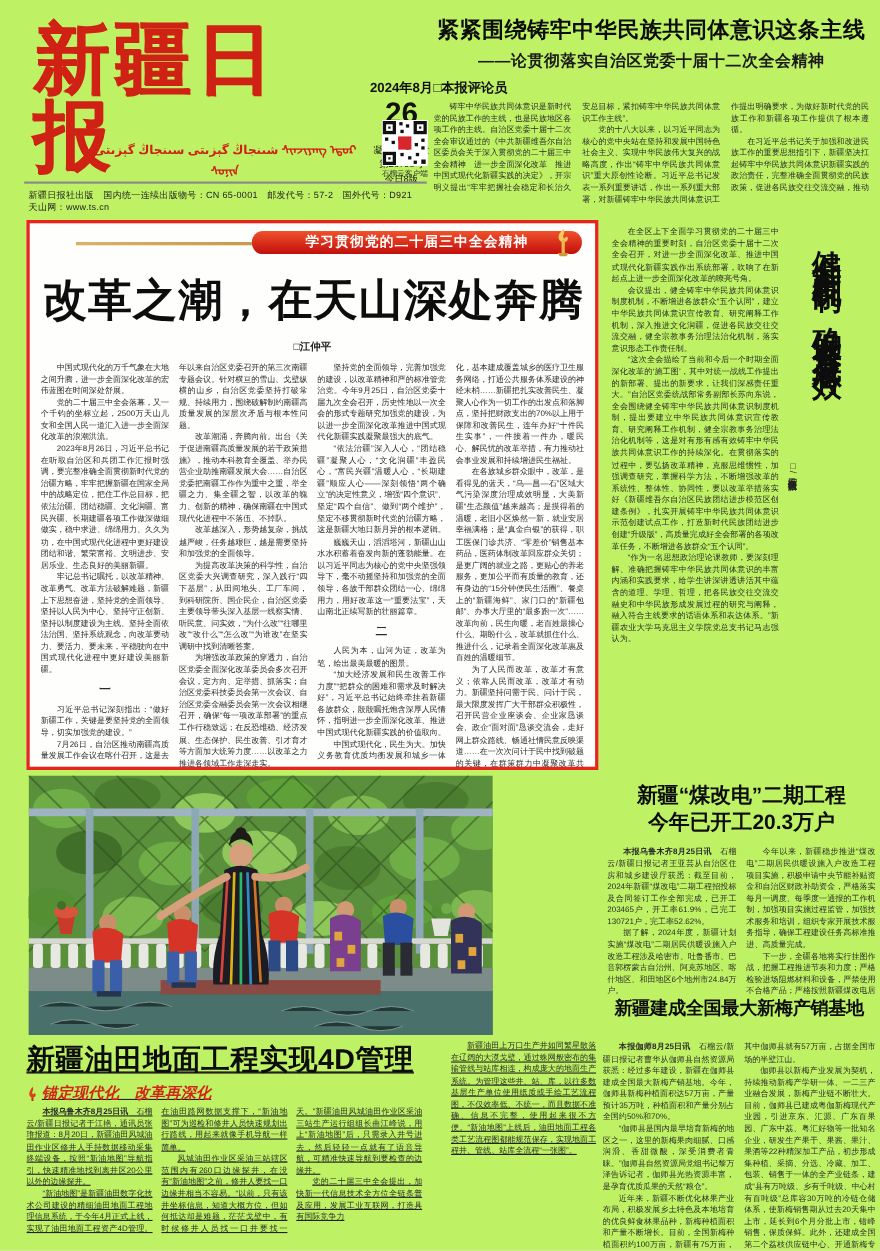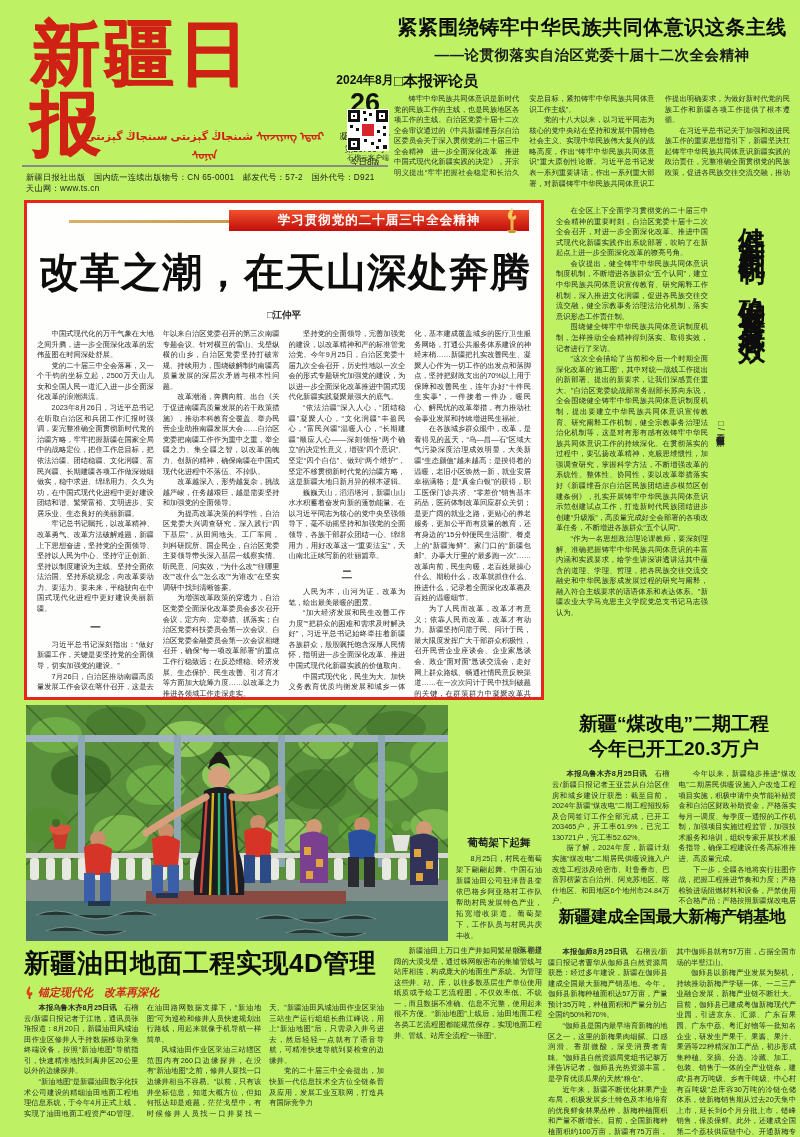--- a/index.html
+++ b/index.html
@@ -14,55 +14,55 @@
   .date-block{text-align:center;color:#111;margin-top:46px;}
   .date-ym{font-size:12px;font-weight:bold;}
   .date-day{font-size:27px;font-weight:bold;line-height:1.05;}
   .date-small{font-size:8.5px;line-height:1.5;}
   .qr-label{font-size:7px;text-align:center;color:#333;margin-top:1px;}
   .mast-rule{background:#8a8a8a;height:1.5px;}
   .publisher{font-size:8.2px;color:#222;letter-spacing:0.3px;}
   
   .ed-headline{font-size:20px;font-weight:bold;color:#0d0d0d;text-align:center;white-space:nowrap;letter-spacing:0.5px;}
   .ed-subhead{font-size:14.5px;font-weight:bold;color:#1a1a1a;text-align:center;margin-top:5px;letter-spacing:0.5px;}
-  .byline{font-size:15px;font-weight:bold;color:#111;}
+  .byline{font-size:12px;font-weight:bold;color:#111;}
   .bodytext{font-size:7.3px;line-height:1.45;text-align:justify;color:#2a2a2a;}
   .bodytext p{margin:0;text-indent:2em;}
   .bodytext .blk-marker{text-align:center;text-indent:0;font-weight:bold;font-size:10.5px;margin:5px 0;}
   .bodytext b.lead{font-weight:bold;}
   .cols3{columns:3;column-gap:10px;overflow:hidden;}
   .cols2{columns:2;column-gap:9px;overflow:hidden;}
   .cols4{columns:4;column-gap:9px;overflow:hidden;}
   
   .main-box{border:3px solid #e8251c;background:#fefefc;box-sizing:border-box;padding:6px 10px;}
   .gold-line{position:absolute;left:32px;top:11px;width:160px;height:3px;background:linear-gradient(90deg,#d9b26a,#c79a4b);}
-  .banner{position:absolute;right:2px;top:1px;width:300px;height:21px;border-radius:0;
+  .banner{position:absolute;right:2px;top:1px;width:300px;height:21px;border-radius:10px;
           background:linear-gradient(180deg,#f0512b,#c20e0c);color:#fff;font-size:12.5px;font-weight:bold;
           line-height:21px;text-align:center;letter-spacing:1px;}
   .banner svg{position:absolute;right:4px;top:-4px;}
   .main-headline{margin-top:14px;text-align:right;font-size:40px;font-weight:bold;color:#0d0d0d;letter-spacing:1px;}
   .main-byline{text-align:center;font-size:9.5px;font-weight:bold;margin:9px 0 7px;}
   
   .inst-wrap{display:flex;gap:7px;}
   .inst-body{width:152px;height:494px;overflow:hidden;}
   .inst-byline{writing-mode:vertical-rl;font-size:8.5px;color:#222;padding-top:212px;height:280px;}
   .inst-headline{writing-mode:vertical-rl;font-size:27px;font-weight:bold;color:#0d0d0d;
                  letter-spacing:6px;line-height:1.25;height:492px;}
   
   .photo{display:block;}
   .cap-title{font-size:10.5px;font-weight:bold;text-align:center;margin-bottom:4px;}
   .cap-text{font-size:7.3px;line-height:1.5;text-align:justify;text-indent:2em;color:#2a2a2a;}
   .cap-credit{font-size:7.3px;text-align:right;margin-top:3px;color:#2a2a2a;}
   
   .coal-headline{font-size:19px;font-weight:bold;text-align:center;line-height:1.3;color:#0d0d0d;}
   .plum-headline{font-size:16.5px;font-weight:bold;text-align:center;letter-spacing:-0.3px;color:#0d0d0d;}
-  .oil-wrap{display:flex;gap:10px;}
+  .oil-wrap{display:flex;gap:26px;text-decoration:underline;}
   .oil-left{width:360px;}
   .oil-headline{font-size:26px;font-weight:bold;color:#0d0d0d;letter-spacing:0.5px;}
-  .oil-tag{display:flex;align-items:center;gap:3px;color:#d3261a;font-size:11px;font-weight:bold;
+  .oil-tag{display:flex;align-items:center;gap:3px;color:#d3261a;font-size:14px;font-weight:bold;
            font-style:italic;margin:4px 0 3px;}
   .oil-right{flex:1;height:191px;overflow:hidden;}
 </style>
 </head>
 <body>
 
 <div class="page">
 
   <div class="abs" style="left:22px;top:12px;width:366px;height:186px;">
     <div class="abs mast-title" style="left:8px;top:6px;width:295px;">新疆日报</div>
@@ -162,21 +162,20 @@
         <p>中国式现代化，民生为大。加快义务教育优质均衡发展和城乡一体化，基本建成覆盖城乡的医疗卫生服务网络，打通公共服务体系建设的神经末梢……新疆把扎实改善民生、凝聚人心作为一切工作的出发点和落脚点，坚持把财政支出的70%以上用于保障和改善民生，连年办好“十件民生实事”，一件接着一件办，暖民心、解民忧的改革举措，有力推动社会事业发展和持续增进民生福祉。</p>
         <p>在各族城乡群众眼中，改革，是看得见的蓝天，“乌—昌—石”区域大气污染深度治理成效明显，大美新疆“生态颜值”越来越高；是摸得着的温暖，老旧小区焕然一新，就业安居幸福满格；是“真金白银”的获得，职工医保门诊共济、“零差价”销售基本药品，医药体制改革回应群众关切；是更广阔的就业之路，更贴心的养老服务，更加公平而有质量的教育，还有身边的“15分钟便民生活圈”、餐桌上的“新疆海鲜”、家门口的“新疆包邮”、办事大厅里的“最多跑一次”……改革向前，民生向暖，老百姓最操心什么、期盼什么，改革就抓住什么、推进什么，记录着全面深化改革惠及百姓的温暖细节。</p>
         <p>为了人民而改革，改革才有意义；依靠人民而改革，改革才有动力。新疆坚持问需于民、问计于民，最大限度发挥广大干部群众积极性，召开民营企业座谈会、企业家恳谈会、政企“面对面”恳谈交流会，走好网上群众路线、畅通社情民意反映渠道……在一次次问计于民中找到破题的关键，在群策群力中凝聚改革共识，汲取人民智慧，凝聚人民力量，成就人民梦想，同人民一道把改革推向前进，谱写一张张民生答卷的生动局面。</p>
       </div>
   </div>
 
   <div class="abs inst-wrap" style="left:556px;top:206px;width:240px;height:494px;">
     <div class="bodytext inst-body">
         <p>在全区上下全面学习贯彻党的二十届三中全会精神的重要时刻，自治区党委十届十二次全会召开，对进一步全面深化改革、推进中国式现代化新疆实践作出系统部署，吹响了在新起点上进一步全面深化改革的嘹亮号角。</p>
         <p>会议提出，健全铸牢中华民族共同体意识制度机制，不断增进各族群众“五个认同”，建立中华民族共同体意识宣传教育、研究阐释工作机制，深入推进文化润疆，促进各民族交往交流交融，健全宗教事务治理法治化机制，落实意识形态工作责任制。</p>
-        <p>围绕健全铸牢中华民族共同体意识制度机制，怎样推动全会精神得到落实、取得实效，记者进行了采访。</p>
         <p>“这次全会描绘了当前和今后一个时期全面深化改革的‘施工图’，其中对统一战线工作提出的新部署、提出的新要求，让我们深感责任重大。”自治区党委统战部常务副部长苏向东说，全会围绕健全铸牢中华民族共同体意识制度机制，提出要建立中华民族共同体意识宣传教育、研究阐释工作机制，健全宗教事务治理法治化机制等，这是对有形有感有效铸牢中华民族共同体意识工作的持续深化。在贯彻落实的过程中，要弘扬改革精神，克服思维惯性，加强调查研究，掌握科学方法，不断增强改革的系统性、整体性、协同性，要以改革举措落实好《新疆维吾尔自治区民族团结进步模范区创建条例》，扎实开展铸牢中华民族共同体意识示范创建试点工作，打造新时代民族团结进步创建“升级版”，高质量完成好全会部署的各项改革任务，不断增进各族群众“五个认同”。</p>
         <p>“作为一名思想政治理论课教师，要深刻理解、准确把握铸牢中华民族共同体意识的丰富内涵和实践要求，给学生讲深讲透讲活其中蕴含的道理、学理、哲理，把各民族交往交流交融史和中华民族形成发展过程的研究与阐释，融入符合主线要求的话语体系和表达体系。”新疆农业大学马克思主义学院党总支书记马志强认为。</p>
       </div>
     <div class="inst-byline">□石榴云/新疆日报记者</div>
     <div class="inst-headline">健全制度机制　确保有形有感有效</div>
   </div>
 
   <div class="abs" style="left:26px;top:705px;width:422px;height:236px;">
     <svg class="photo" width="422" height="236" viewBox="0 0 422 236">
       <rect width="422" height="236" fill="#5a8f3c"></rect>
@@ -328,25 +327,20 @@
           <path d="M193 88 L193 190" stroke="#2ecc71" stroke-width="2.4"></path>
             <path d="M199 88 L202 190" stroke="#3498db" stroke-width="2.4"></path>
           <path d="M205 90 L211 188" stroke="#e67e22" stroke-width="2.4"></path>
         </g>
         <path d="M180 92 Q150 108 120 128" stroke="#d7a07c" stroke-width="7" fill="none" stroke-linecap="round"></path>
         <path d="M206 92 Q232 96 252 84" stroke="#d7a07c" stroke-width="7" fill="none" stroke-linecap="round"></path>
       </g>
     </svg>
   </div>
 
-  <div class="abs" style="left:456px;top:836px;width:86px;height:108px;">
-    <div class="cap-title">葡萄架下起舞</div>
-    <div class="cap-text">8月25日，村民在葡萄架下翩翩起舞。中国石油新疆油田公司驻泽普县奎依巴格乡阿亚格村工作队帮助村民发展特色产业，拓宽增收渠道。葡萄架下，工作队员与村民共庆丰收。</div>
-    <div class="cap-credit">□张 鹏摄</div>
-  </div>
 
   <div class="abs" style="left:552px;top:712px;width:244px;">
     <div class="coal-headline">
       <div>新疆“煤改电”二期工程</div>
       <div>今年已开工20.3万户</div>
     </div>
     <div class="bodytext cols2" style="height:138px;margin-top:8px;">
         <p><b class="lead">本报乌鲁木齐8月25日讯</b>　石榴云/新疆日报记者王亚芸从自治区住房和城乡建设厅获悉：截至目前，2024年新疆“煤改电”二期工程招投标及合同签订工作全部完成，已开工203465户，开工率61.9%，已完工130721户，完工率52.62%。</p>
         <p>据了解，2024年度，新疆计划实施“煤改电”二期居民供暖设施入户改造工程涉及哈密市、吐鲁番市、巴音郭楞蒙古自治州、阿克苏地区、喀什地区、和田地区6个地州市24.84万户。</p>
         <p>今年以来，新疆稳步推进“煤改电”二期居民供暖设施入户改造工程项目实施，积极申请中央节能补贴资金和自治区财政补助资金，严格落实每月一调度、每季度一通报的工作机制，加强项目实施过程监管，加强技术服务和培训，组织专家开展技术服务指导，确保工程建设任务高标准推进、高质量完成。</p>

